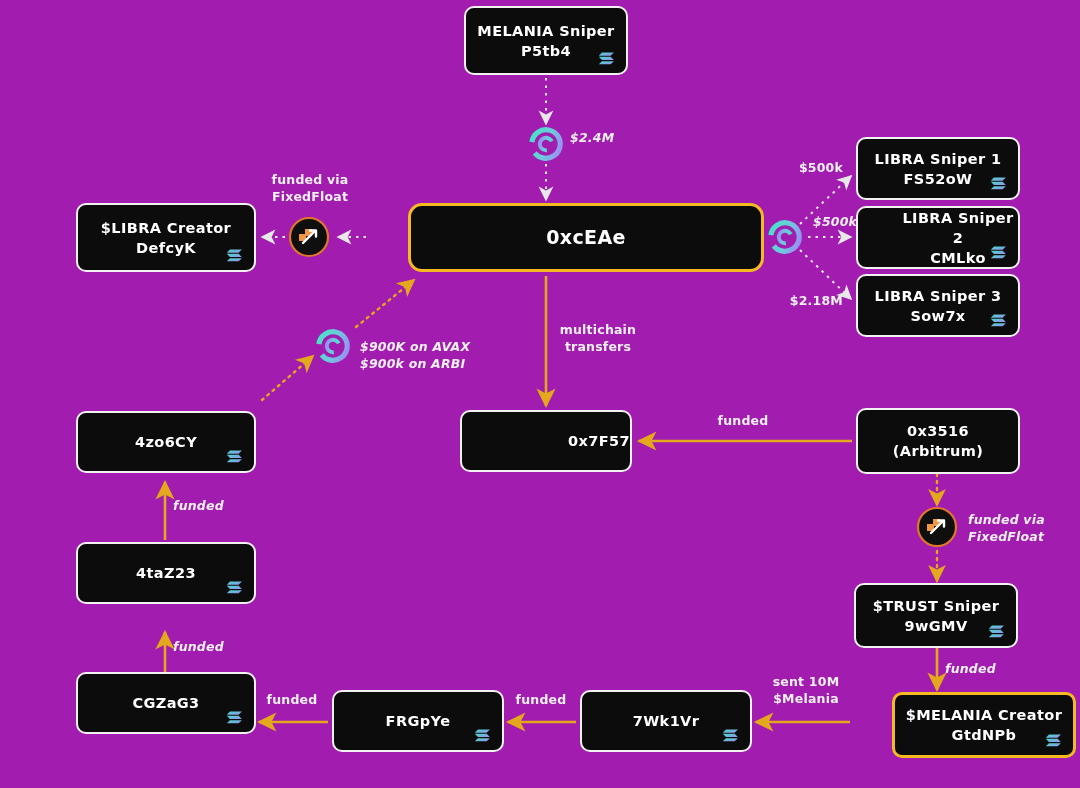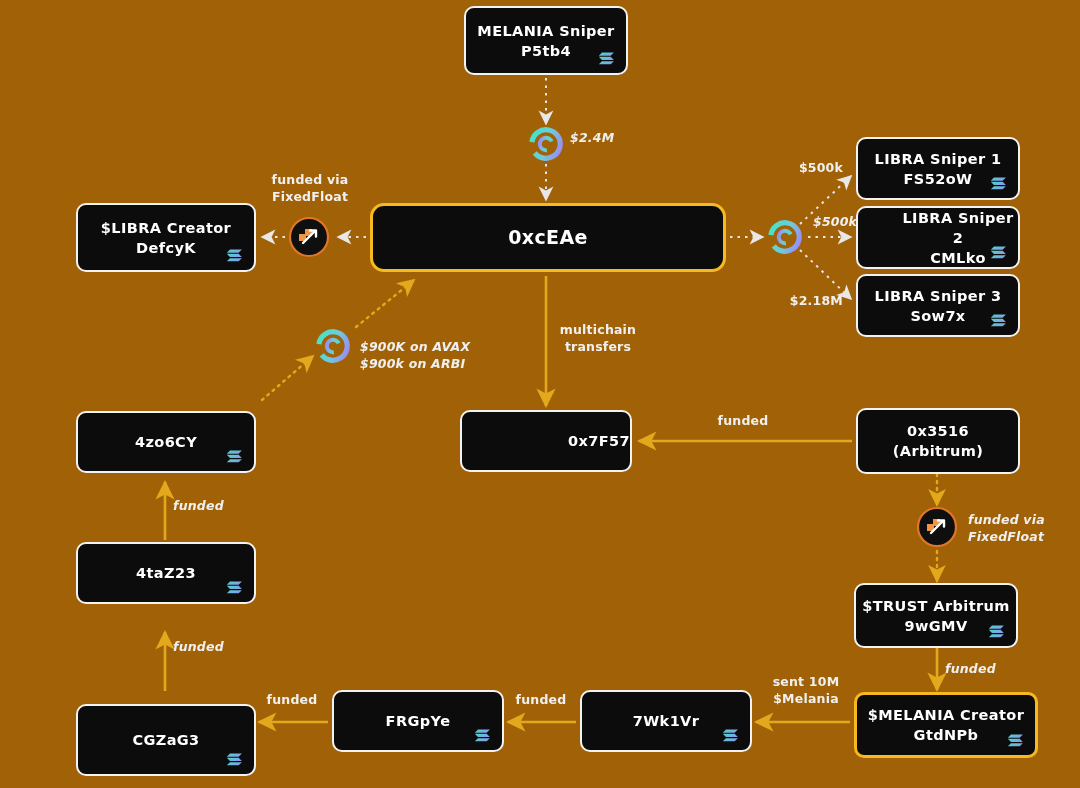--- a/index.html
+++ b/index.html
@@ -4,21 +4,21 @@
 <style>
   html, body {
     margin: 0;
     padding: 0;
     background: #0e0e0e;
   }
   #canvas {
     position: relative;
     width: 1080px;
     height: 788px;
-    background: #a16207;
+    background: #a21caf;
     overflow: hidden;
     font-family: "DejaVu Sans", sans-serif;
   }
   svg.edges {
     position: absolute;
     left: 0; top: 0;
     width: 1080px;
     height: 788px;
     pointer-events: none;
   }
@@ -37,20 +37,21 @@
     font-family: "DejaVu Sans", sans-serif;
     font-size: 14.5px;
     font-weight: 700;
     letter-spacing: 0.4px;
     line-height: 1.38;
     text-align: center;
   }
   .node.highlight {
     border-color: #f5b921;
     border-width: 3px;
+    margin-left: 38px;
   }
   .node.big {
     border-radius: 14px;
     font-size: 19px;
   }
   .node .line2 { display: block; }
   
   .sol-mark {
     position: absolute;
     right: 9px;
@@ -222,21 +223,21 @@
 
   <div class="node" style="left:76px; top:542px; width:180px; height:62px;">
     <span>4taZ23</span>
     <svg class="sol-mark" viewBox="0 0 24 20">
       <path d="M5,3 h15 l-4,4 h-15 Z" fill="url(#solgrad)"></path>
       <path d="M1,8.5 h15 l4,4 h-15 Z" fill="url(#solgrad)"></path>
       <path d="M5,14 h15 l-4,4 h-15 Z" fill="url(#solgrad)"></path>
     </svg>
   </div>
 
-  <div class="node" style="left:76px; top:704px; width:180px; height:72px;">
+  <div class="node" style="left:76px; top:672px; width:180px; height:62px;">
     <span>CGZaG3</span>
     <svg class="sol-mark" viewBox="0 0 24 20">
       <path d="M5,3 h15 l-4,4 h-15 Z" fill="url(#solgrad)"></path>
       <path d="M1,8.5 h15 l4,4 h-15 Z" fill="url(#solgrad)"></path>
       <path d="M5,14 h15 l-4,4 h-15 Z" fill="url(#solgrad)"></path>
     </svg>
   </div>
 
   <div class="node" style="left:332px; top:690px; width:172px; height:62px;">
     <span>FRGpYe</span>
@@ -250,21 +251,21 @@
   <div class="node" style="left:580px; top:690px; width:172px; height:62px;">
     <span>7Wk1Vr</span>
     <svg class="sol-mark" viewBox="0 0 24 20">
       <path d="M5,3 h15 l-4,4 h-15 Z" fill="url(#solgrad)"></path>
       <path d="M1,8.5 h15 l4,4 h-15 Z" fill="url(#solgrad)"></path>
       <path d="M5,14 h15 l-4,4 h-15 Z" fill="url(#solgrad)"></path>
     </svg>
   </div>
 
   <div class="node" style="left:854px; top:583px; width:164px; height:65px;">
-    <span>$TRUST Arbitrum</span>
+    <span>$TRUST Sniper</span>
     <span class="line2">9wGMV</span>
     <svg class="sol-mark" viewBox="0 0 24 20">
       <path d="M5,3 h15 l-4,4 h-15 Z" fill="url(#solgrad)"></path>
       <path d="M1,8.5 h15 l4,4 h-15 Z" fill="url(#solgrad)"></path>
       <path d="M5,14 h15 l-4,4 h-15 Z" fill="url(#solgrad)"></path>
     </svg>
   </div>
 
   <div class="node highlight" style="left:854px; top:692px; width:184px; height:66px;">
     <span>$MELANIA Creator</span>

